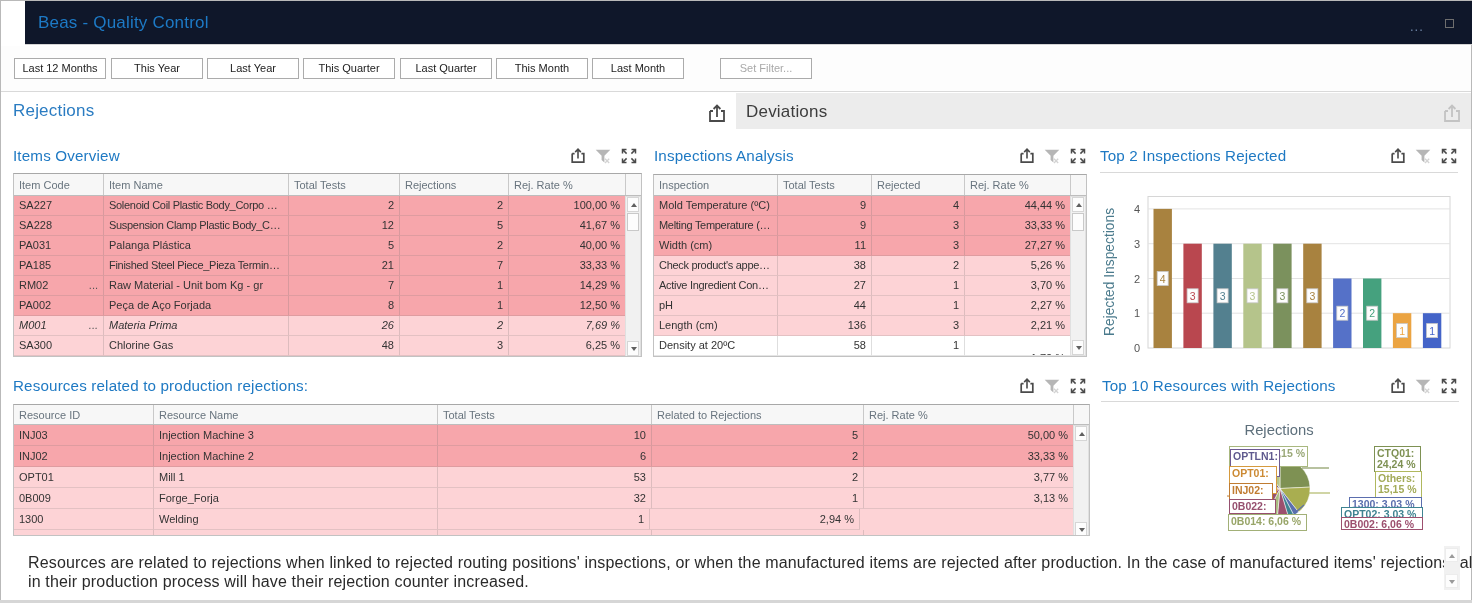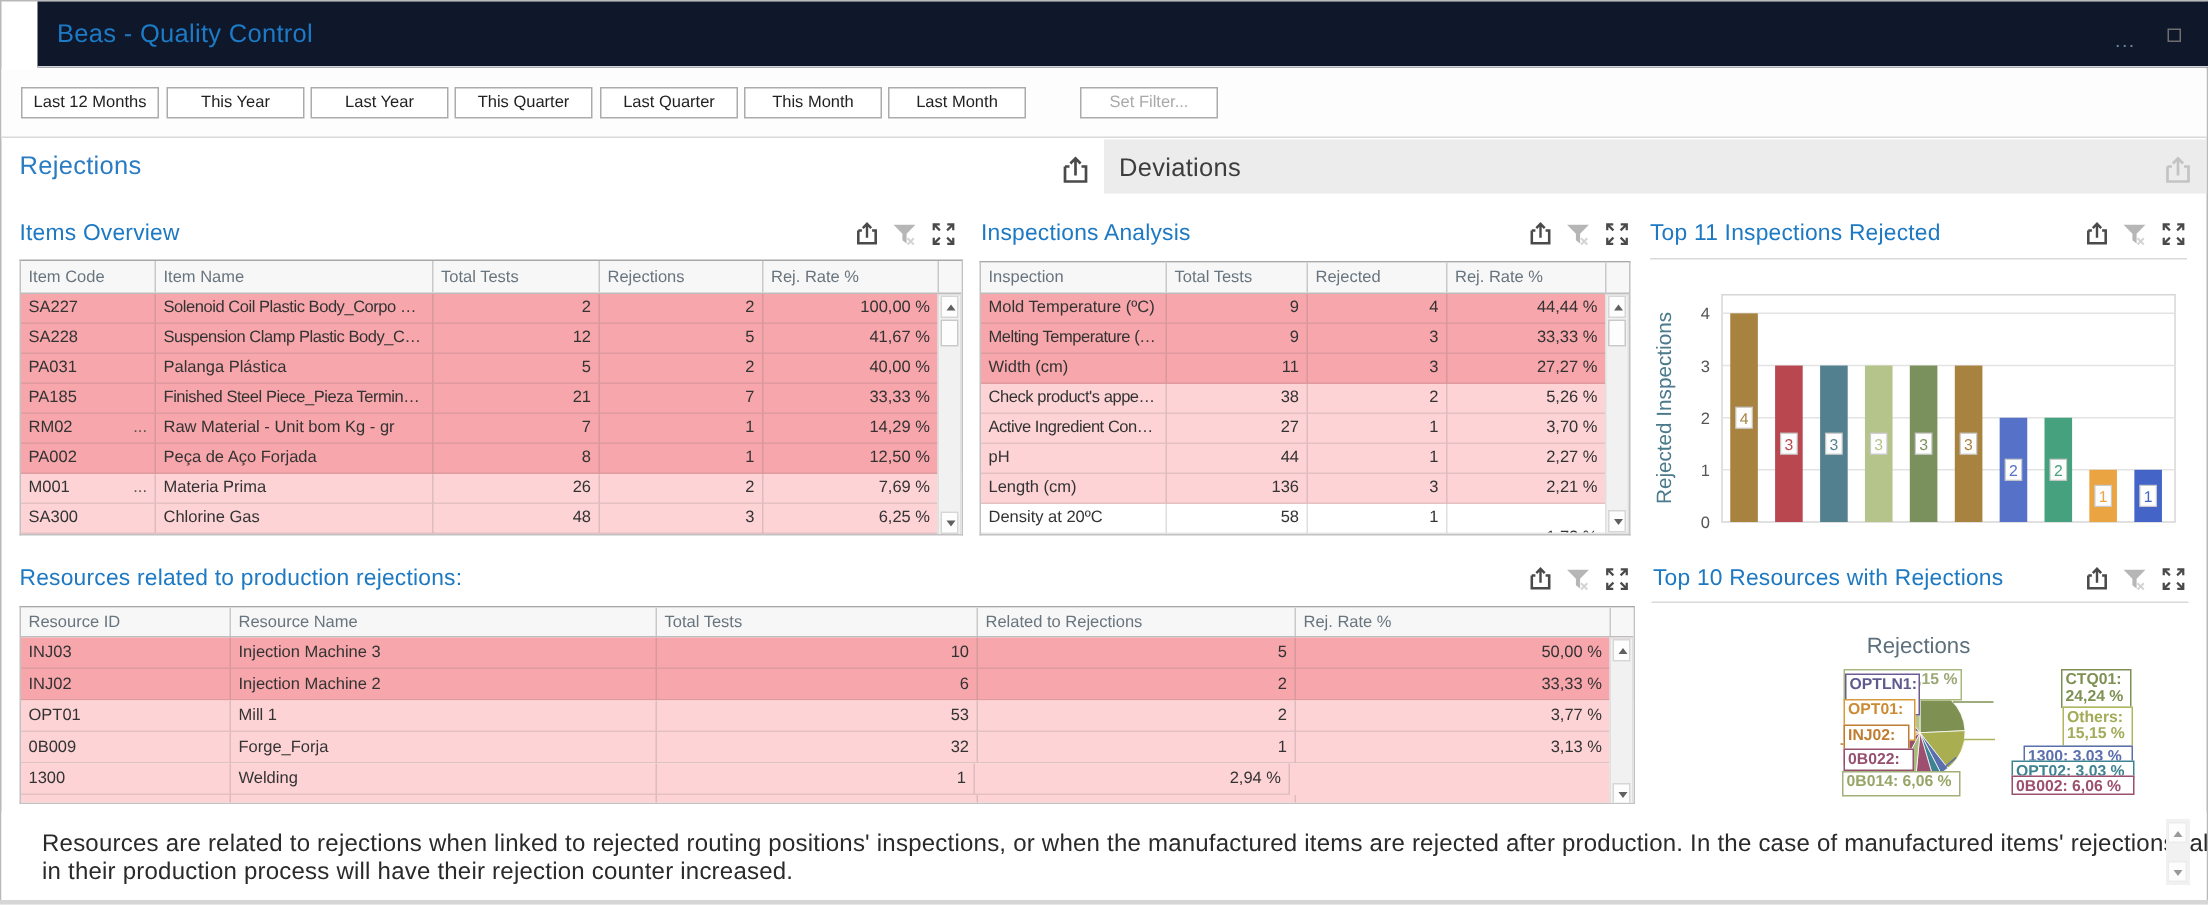--- a/index.html
+++ b/index.html
@@ -132,21 +132,21 @@
 <div class="cell num" style="width:109px;line-height:19px;">1</div>
 <div class="cell num" style="width:117px;line-height:19px;">14,29 %</div>
 </div>
 <div class="trow dark" style="height:20px;">
 <div class="cell" style="width:90px;line-height:19px;">PA002</div>
 <div class="cell" style="width:185px;line-height:19px;">Peça de Aço Forjada</div>
 <div class="cell num" style="width:111px;line-height:19px;">8</div>
 <div class="cell num" style="width:109px;line-height:19px;">1</div>
 <div class="cell num" style="width:117px;line-height:19px;">12,50 %</div>
 </div>
-<div class="trow lite" style="height:20px;">
+<div class="trow lite" style="height:20px;font-style:italic;">
 <div class="cell" style="width:90px;line-height:19px;">M001<span style="float:right;color:#555">...</span></div>
 <div class="cell" style="width:185px;line-height:19px;">Materia Prima</div>
 <div class="cell num" style="width:111px;line-height:19px;">26</div>
 <div class="cell num" style="width:109px;line-height:19px;">2</div>
 <div class="cell num" style="width:117px;line-height:19px;">7,69 %</div>
 </div>
 <div class="trow lite" style="height:20px;">
 <div class="cell" style="width:90px;line-height:19px;">SA300</div>
 <div class="cell" style="width:185px;line-height:19px;">Chlorine Gas</div>
 <div class="cell num" style="width:111px;line-height:19px;">48</div>
@@ -241,21 +241,21 @@
 <div class="sbbtn" style="top:0;">
         <div class="arr arrup"></div>
       </div>
 <div class="sbthumb" style="top:16px;height:18px;"></div>
 <div class="sbbtn" style="top:143px;">
         <div class="arr arrdn"></div>
       </div>
 </div>
 </div>
 
-<div class="ptitle" style="left:1100px;top:147px;">Top 11 Inspections Rejected</div>
+<div class="ptitle" style="left:1100px;top:147px;">Top 2 Inspections Rejected</div>
 
   <svg class="ic" style="left:1390px;top:148px;" width="16" height="16" viewBox="0 0 16 16">
     <path d="M2.2 5.6 H4.6 M11.4 5.6 H13.8 V14.2 H2.2 V5.6" fill="none" stroke="#4a4a4a" stroke-width="1.7"></path>
     <path d="M8 10.5 V1.6 M5.2 4.1 L8 1.2 L10.8 4.1" fill="none" stroke="#4a4a4a" stroke-width="1.6"></path>
   </svg>
   <svg class="ic" style="left:1415px;top:148px;" width="16" height="16" viewBox="0 0 16 16">
     <path d="M0.7 1.8 H15.3 L9.4 7.8 V14.4 L6.6 12.1 V7.8 Z" fill="#b6b6b6"></path>
     <path d="M10 10.8 l4.2 4.2 M14.2 10.8 l-4.2 4.2" stroke="#d3d3d3" stroke-width="1.3"></path>
   </svg>
   <svg class="ic" style="left:1441px;top:148px;" width="16" height="16" viewBox="0 0 16 16">

